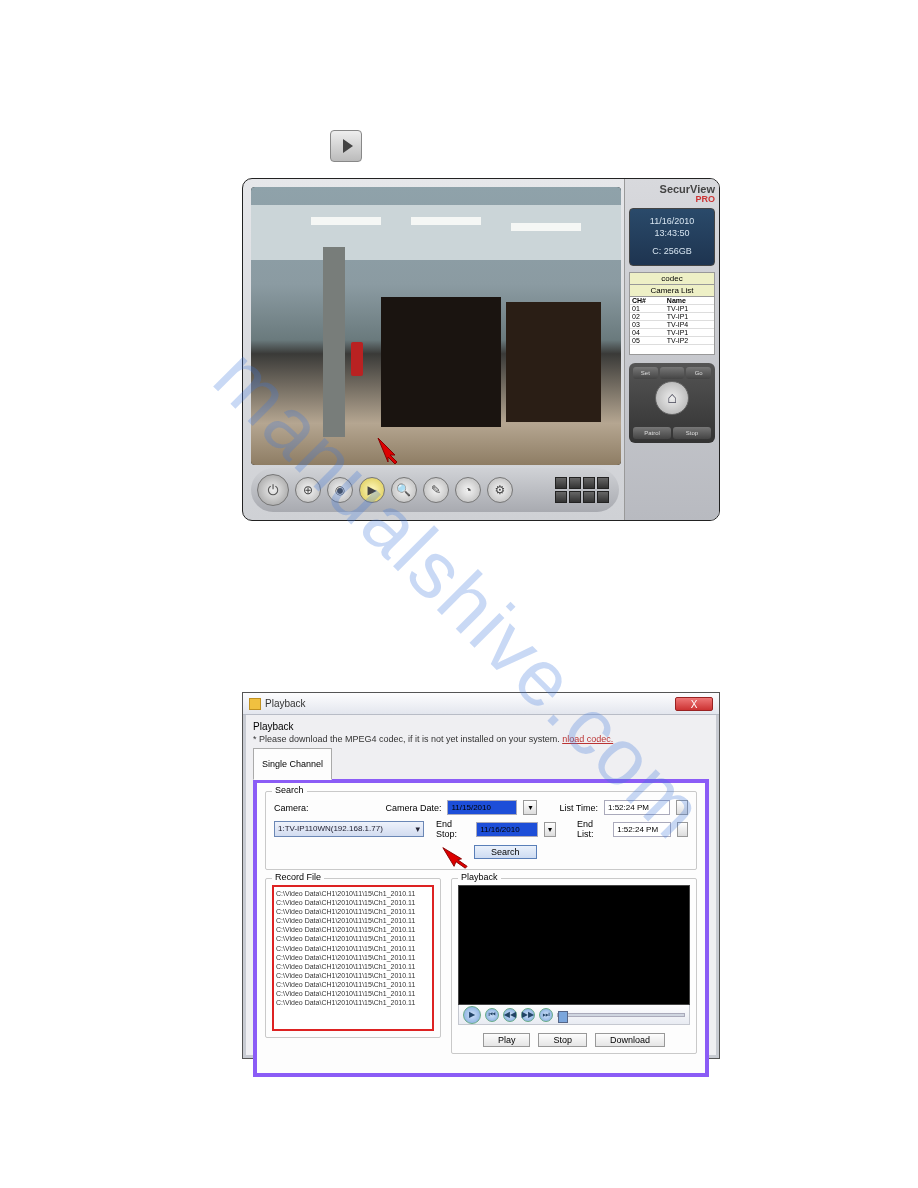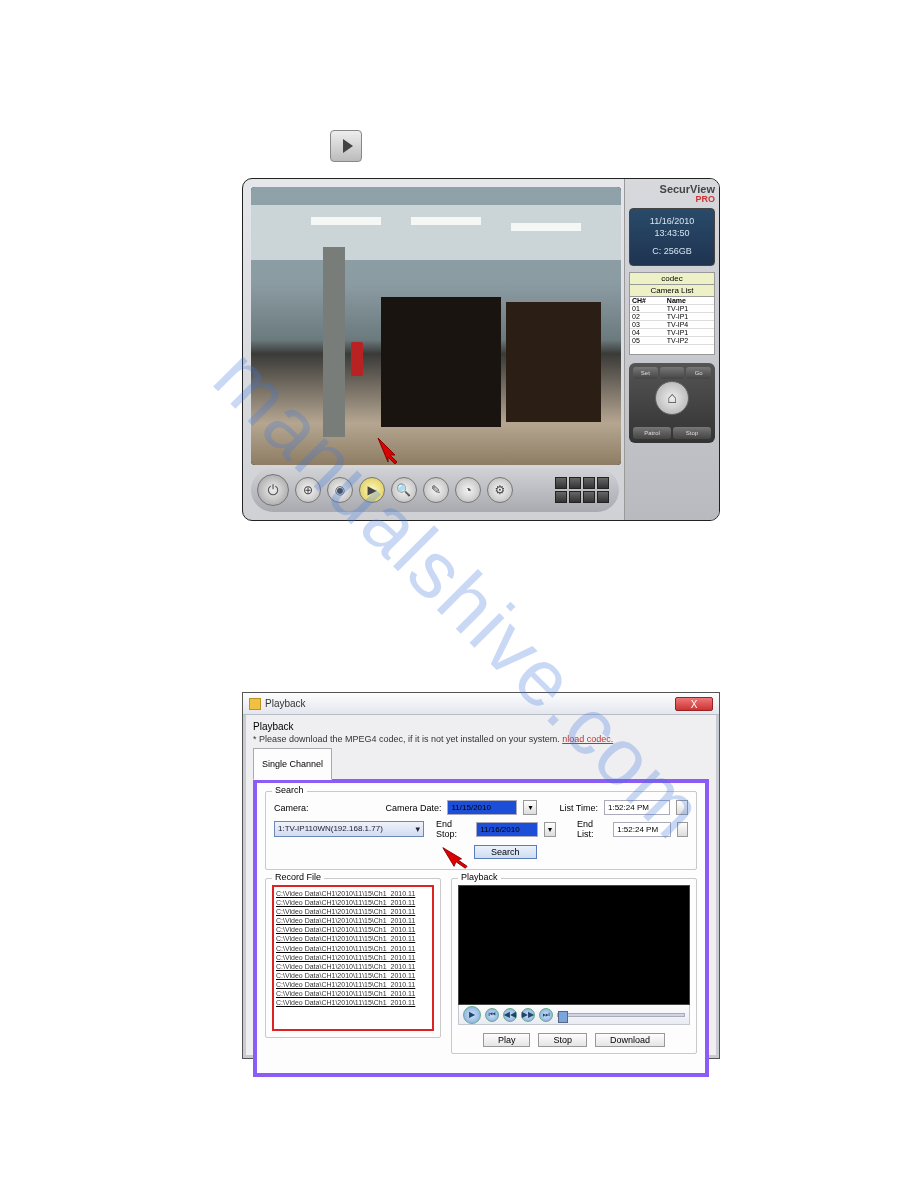--- a/index.html
+++ b/index.html
@@ -384,21 +384,21 @@
         <span class="pb-searchbtn">Search</span>
         <div class="pb-arrow2">
           <svg viewBox="0 0 30 24">
               <path d="M2 2 L22 14 L18 15 L28 22 L26 24 L16 17 L14 22 Z" fill="#d00" stroke="#800"></path>
             </svg>
         </div>
       </div>
 
       <div class="pb-lower">
         <div class="pb-recfile">
-          <div class="pb-group" style="padding:6px;text-decoration:underline;">
+          <div class="pb-group" style="padding:6px;">
             <div class="pb-group-title">Record File</div>
             <div class="pb-recfile-list">
               <div>C:\Video Data\CH1\2010\11\15\Ch1_2010.11</div>
               <div>C:\Video Data\CH1\2010\11\15\Ch1_2010.11</div>
               <div>C:\Video Data\CH1\2010\11\15\Ch1_2010.11</div>
               <div>C:\Video Data\CH1\2010\11\15\Ch1_2010.11</div>
               <div>C:\Video Data\CH1\2010\11\15\Ch1_2010.11</div>
               <div>C:\Video Data\CH1\2010\11\15\Ch1_2010.11</div>
               <div>C:\Video Data\CH1\2010\11\15\Ch1_2010.11</div>
               <div>C:\Video Data\CH1\2010\11\15\Ch1_2010.11</div>

